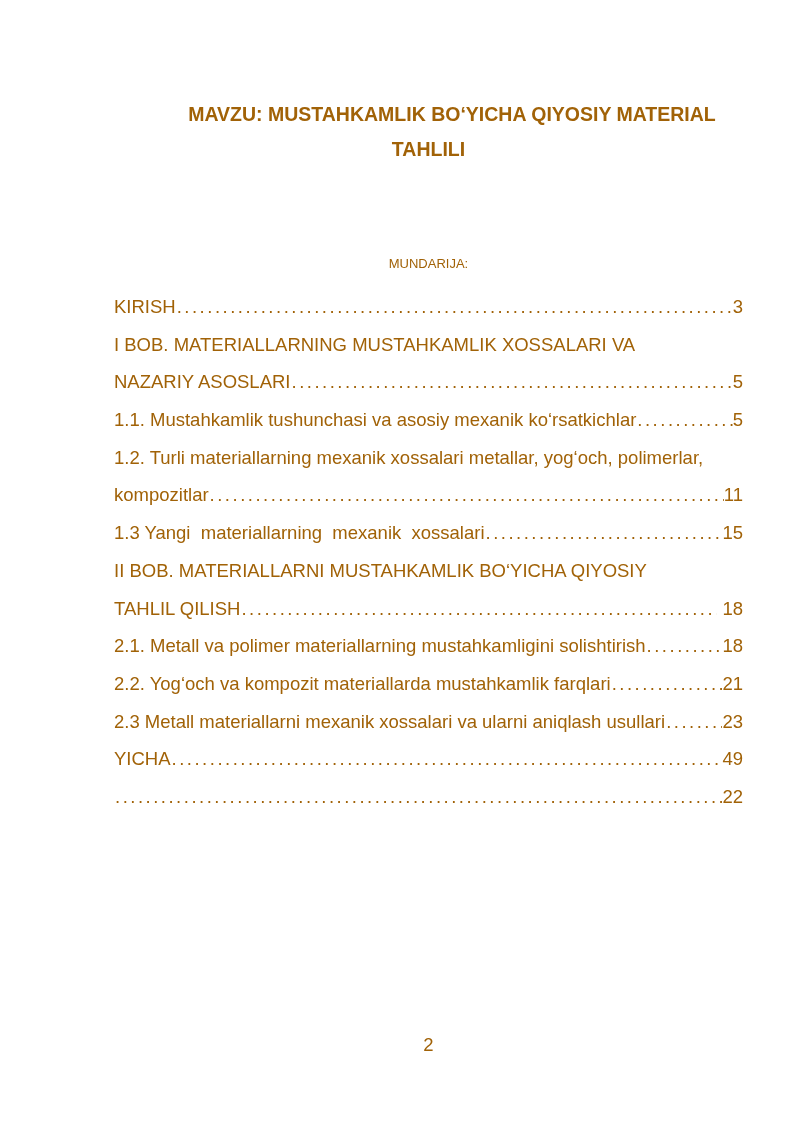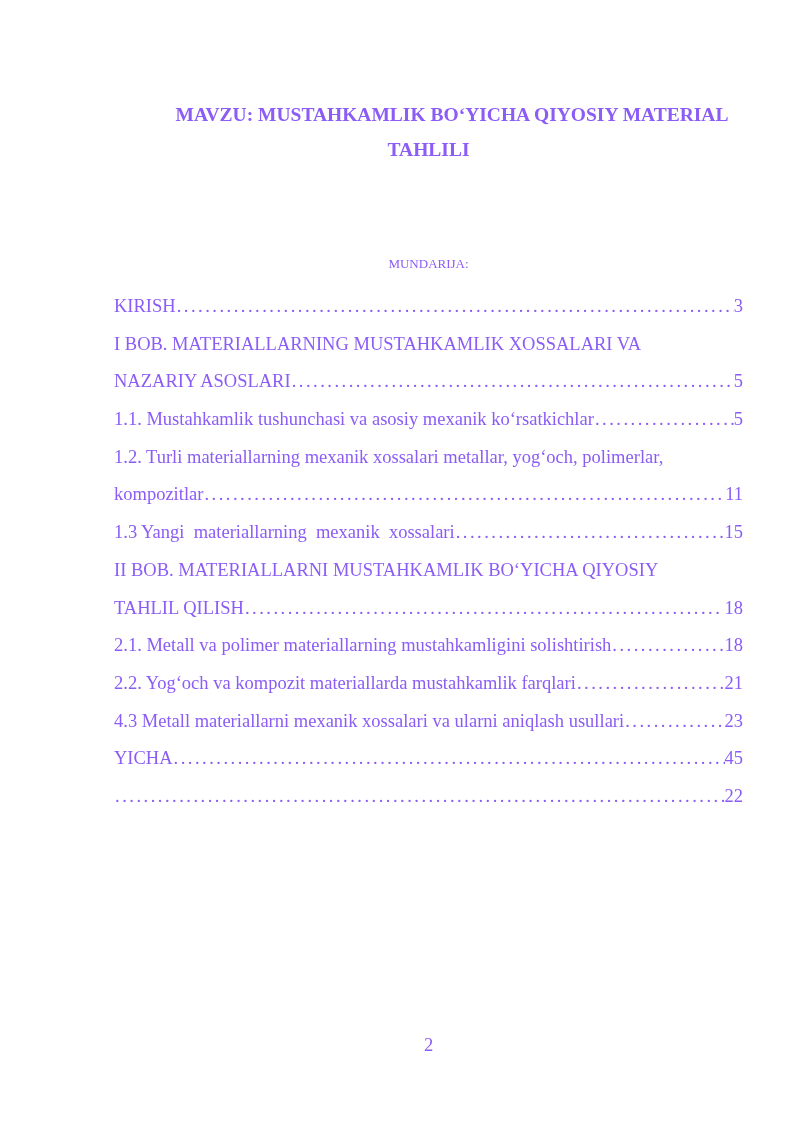--- a/index.html
+++ b/index.html
@@ -5,22 +5,22 @@
   html, body {
     margin: 0;
     padding: 0;
     background: #ffffff;
   }
   .page {
     position: relative;
     width: 800px;
     height: 1079px;
     background: #ffffff;
-    font-family: Liberation Serif, serif;
-    color: #8b5cf6;
+    font-family: Liberation Sans, sans-serif;
+    color: #a16207;
     overflow: hidden;
   }
   .content {
     position: absolute;
     left: 114px;
     top: 0;
     width: 629px;
   }
   .doc-title {
     margin-top: 97px;
@@ -150,29 +150,29 @@
         <span class="toc-page">18</span>
       </div>
 
       <div class="toc-row">
         <span class="toc-text">2.2. Yog‘och va kompozit materiallarda mustahkamlik farqlari</span>
         <span class="leader">....................................................................................................................................................................................</span>
         <span class="toc-page">21</span>
       </div>
 
       <div class="toc-row">
-        <span class="toc-text">4.3 Metall materiallarni mexanik xossalari va ularni aniqlash usullari</span>
+        <span class="toc-text">2.3 Metall materiallarni mexanik xossalari va ularni aniqlash usullari</span>
         <span class="leader">....................................................................................................................................................................................</span>
         <span class="toc-page">23</span>
       </div>
 
       <div class="toc-row">
         <span class="toc-text">YICHA</span>
         <span class="leader">....................................................................................................................................................................................</span>
-        <span class="toc-page">45</span>
+        <span class="toc-page">49</span>
       </div>
 
       <div class="toc-row">
         <span class="leader">....................................................................................................................................................................................</span>
         <span class="toc-page">22</span>
       </div>
 
     </div>
   </div>
 

